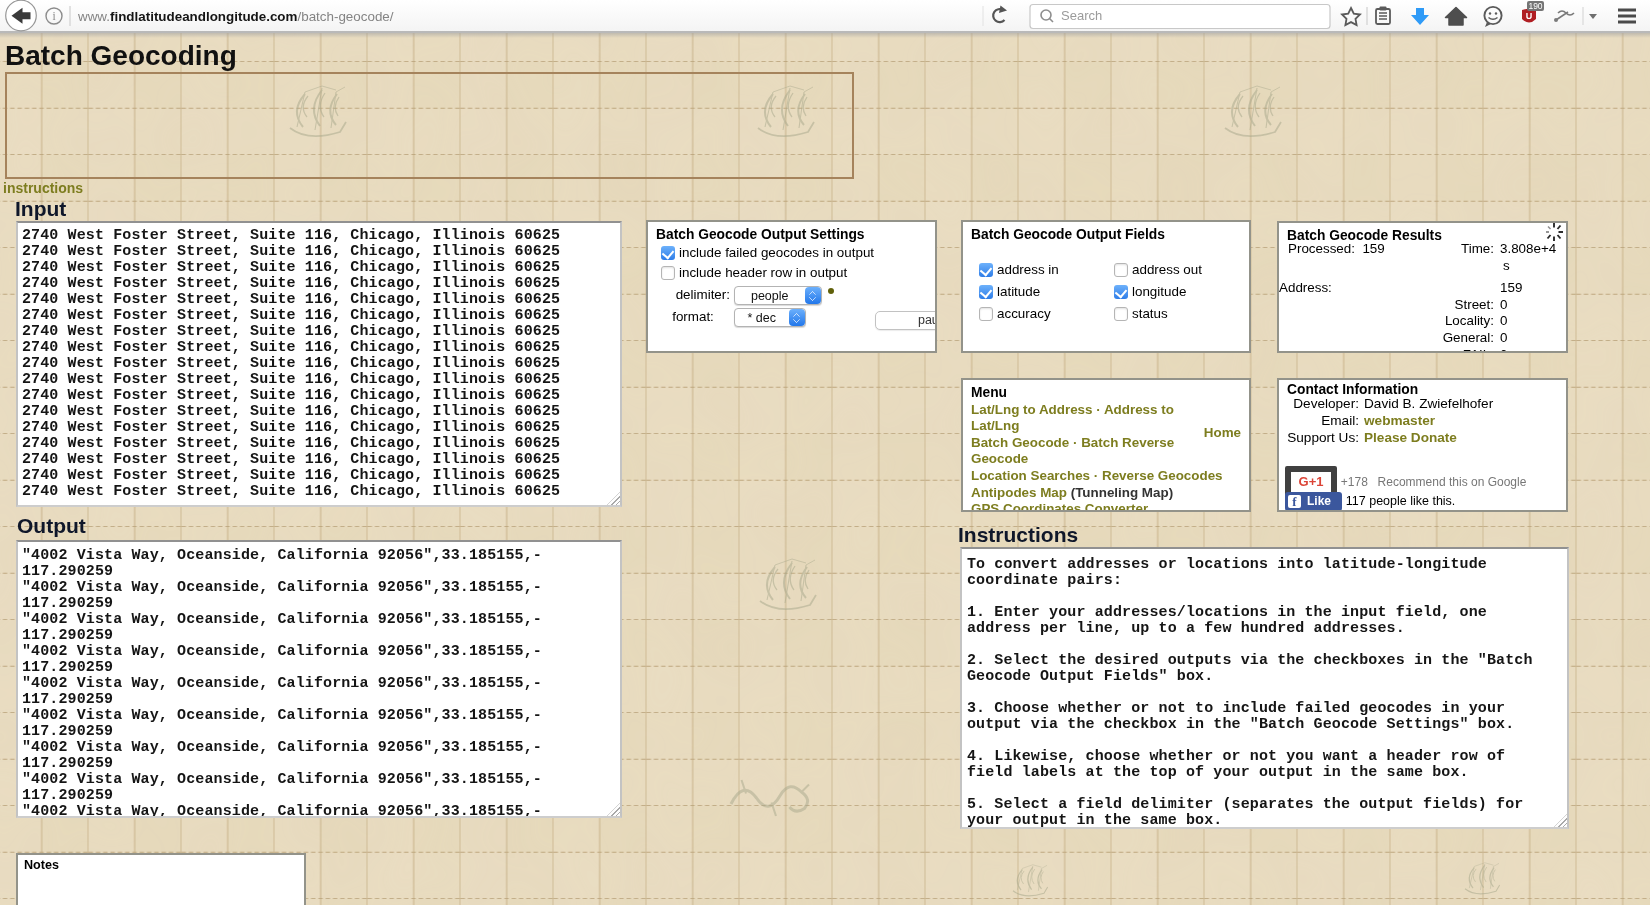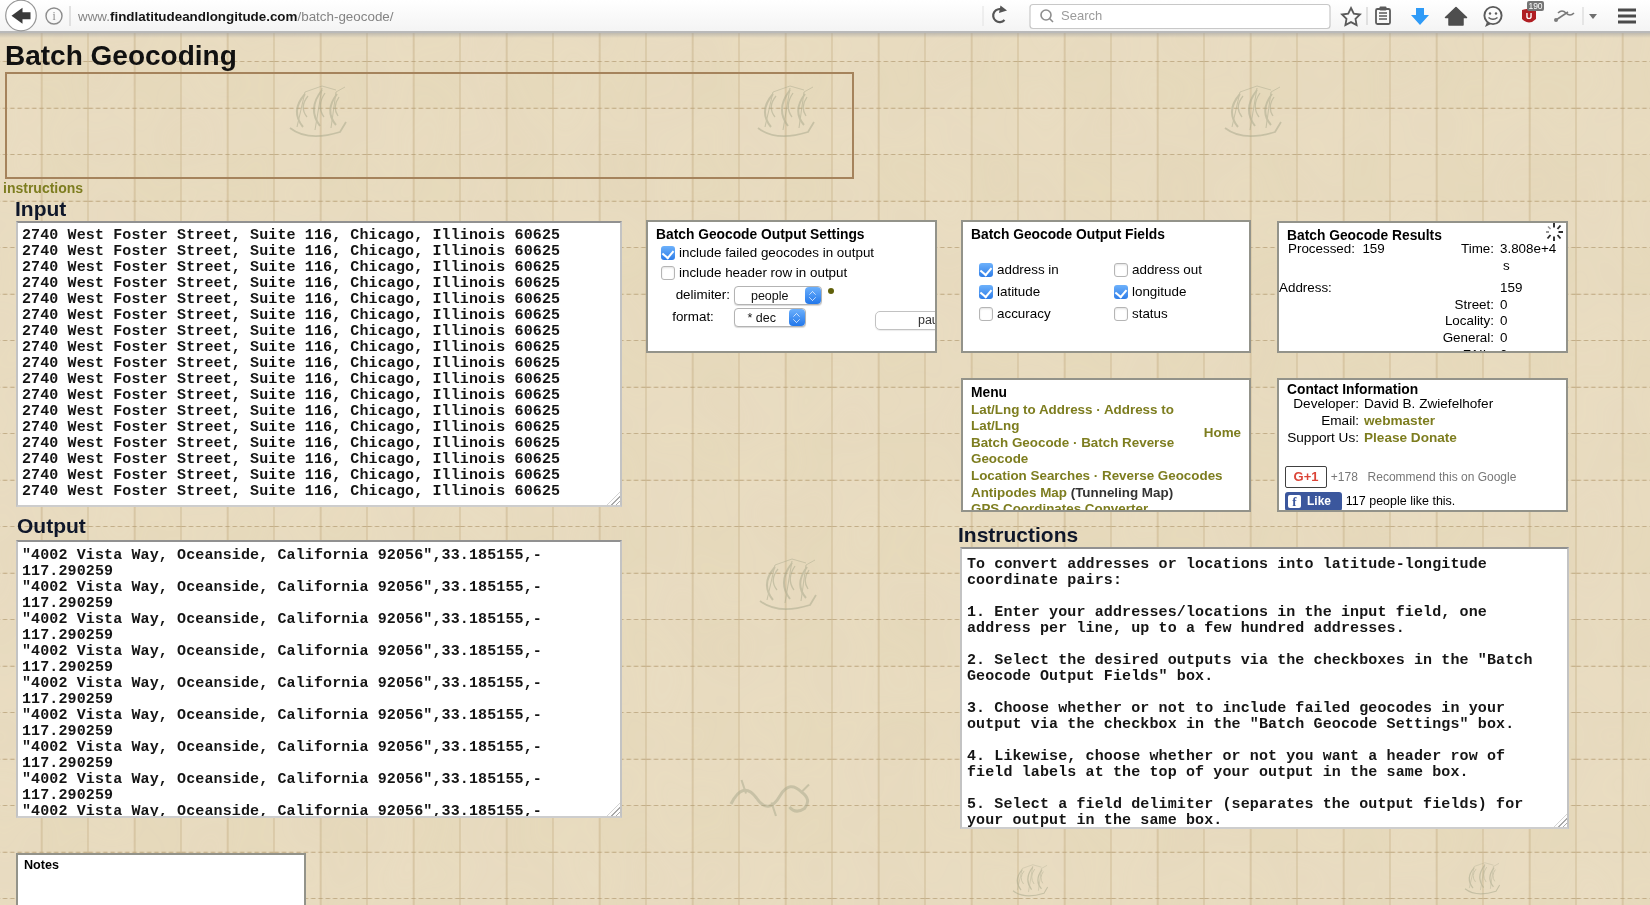--- a/index.html
+++ b/index.html
@@ -188,21 +188,21 @@
             <td class="k">Email:</td>
             <td><span class="olive">webmaster</span></td>
           </tr>
       <tr>
             <td class="k">Support Us:</td>
             <td><span class="olive">Please Donate</span></td>
           </tr>
     </tbody>
       </table>
     <div style="position:absolute;left:6px;top:86px;">
-      <span style="display:inline-block;border:1px solid #404040;border-radius:2px;background:#fff;width:40px;height:20px;text-align:center;line-height:20px;color:#db4437;font-weight:bold;font-size:13px;">G+1</span>
+      <span style="display:inline-block;border:6px solid #404040;border-radius:2px;background:#fff;width:40px;height:20px;text-align:center;line-height:20px;color:#db4437;font-weight:bold;font-size:13px;">G+1</span>
       <span style="color:#777;font-size:12px;">+178</span>
       <span style="color:#777;font-size:12px;margin-left:6px;">Recommend this on Google</span>
     </div>
     <div style="position:absolute;left:6px;top:112px;">
       <span style="display:inline-block;position:relative;background:#3b579d;border-radius:3px;color:#fff;width:57px;height:19px;line-height:19px;font-size:12px;font-weight:bold;"><span style="position:absolute;left:3px;top:3px;width:13px;height:13px;background:#fff;border-radius:2px;color:#3b579d;font-size:13px;line-height:14px;text-align:center;font-family:'Liberation Serif',serif;">f</span><span style="margin-left:22px;">Like</span></span>
       <span style="font-size:12.5px;">117 people like this.</span>
     </div>
   </div>
 
   <h3 class="secH" style="left:958px;top:490px;">Instructions</h3>

